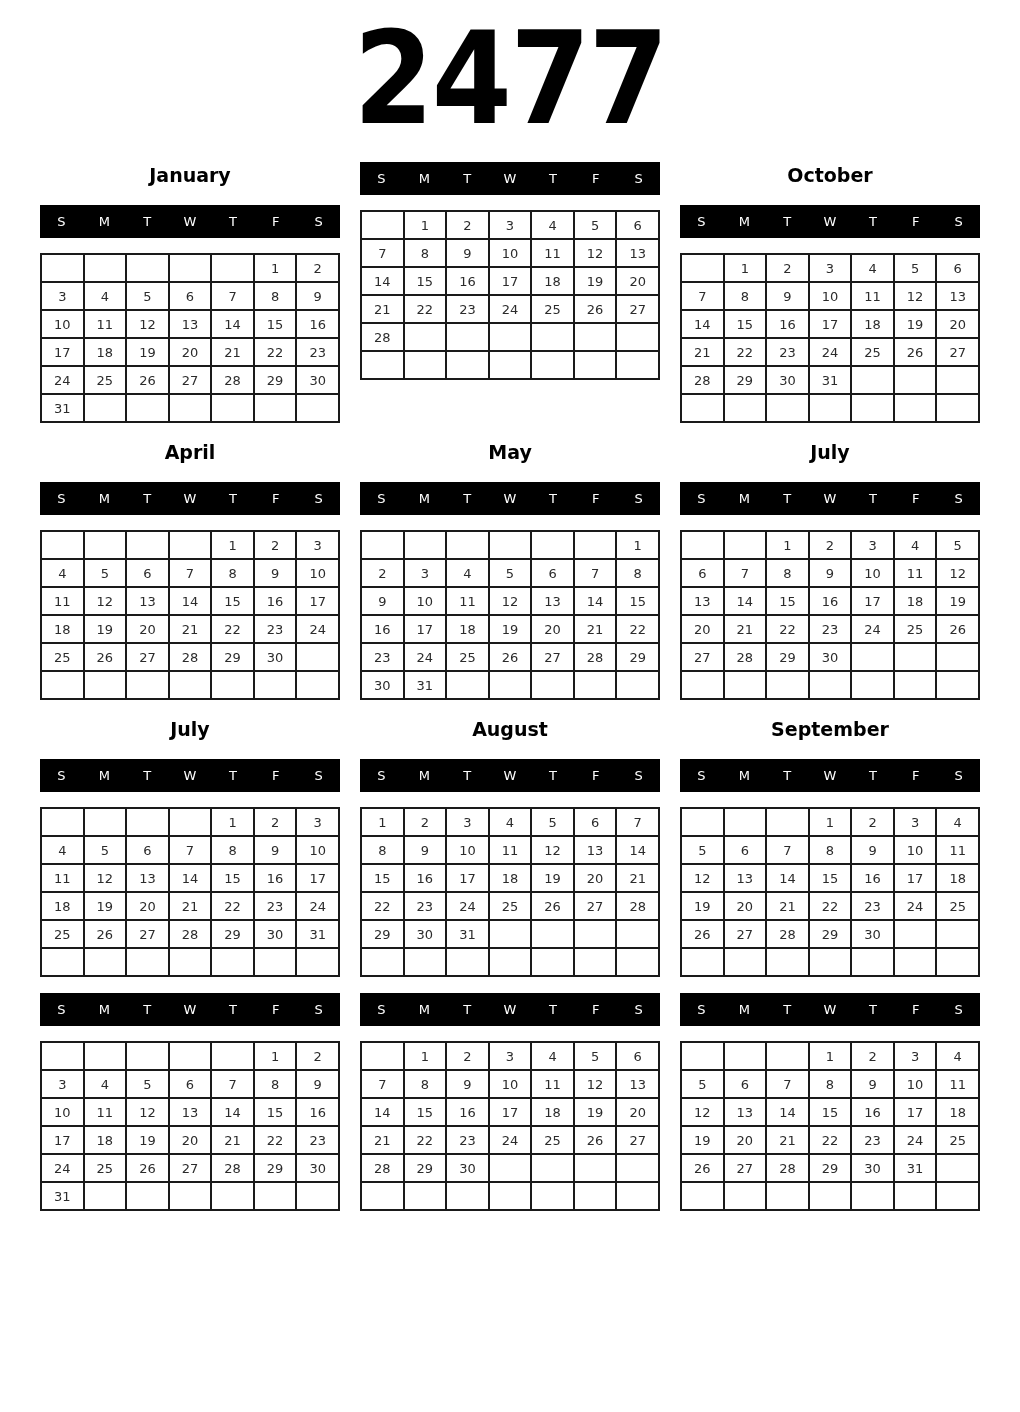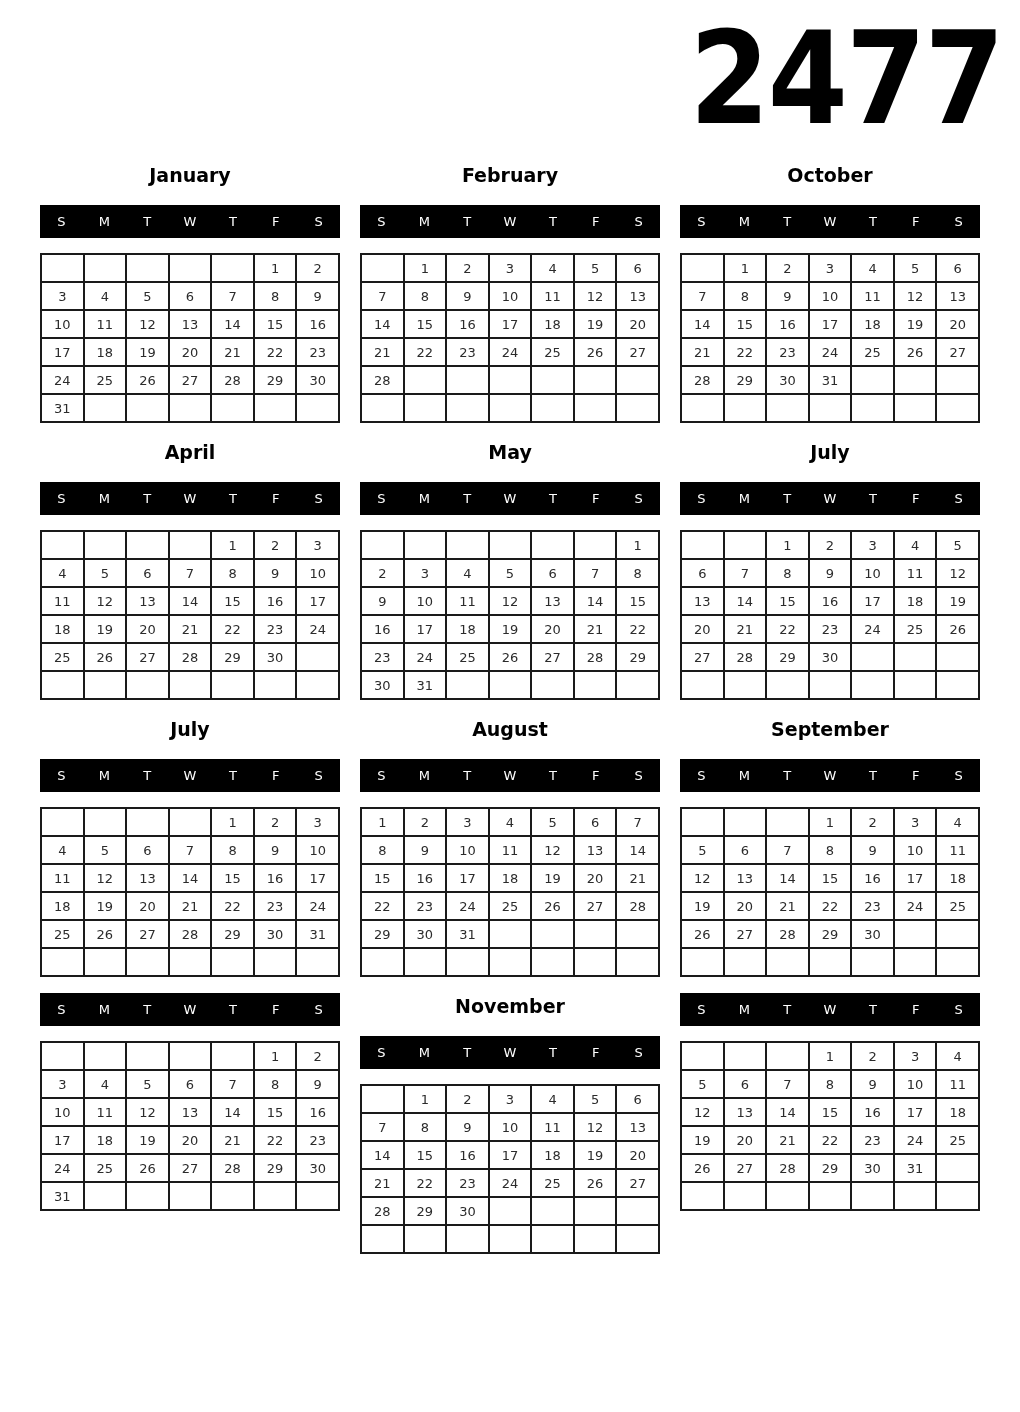--- a/index.html
+++ b/index.html
@@ -10,21 +10,21 @@
   }
   .page {
     position: relative;
     width: 1020px;
     height: 1412px;
     background: #ffffff;
     overflow: hidden;
   }
   .year-title {
     margin: 15px 0 0 0;
-    text-align: right;
+    text-align: center;
     font-size: 128px;
     font-weight: bold;
     line-height: 1;
     color: #000000;
     letter-spacing: -2px;
   }
   .year-title .squeeze {
     display: inline-block;
     transform: scaleX(0.90);
     transform-origin: 50% 50%;
@@ -148,21 +148,20 @@
               <td></td>
               <td></td>
               <td></td>
               <td></td>
             </tr>
           </tbody>
         </table>
   </section>
 
   <section class="month">
-    <h2 class="month-name">February</h2>
     <div class="dow">
           <span>S</span>
           <span>M</span>
           <span>T</span>
           <span>W</span>
           <span>T</span>
           <span>F</span>
           <span>S</span>
         </div>
     <table class="days">
@@ -786,21 +785,20 @@
               <td></td>
               <td></td>
               <td></td>
               <td></td>
             </tr>
           </tbody>
         </table>
   </section>
 
   <section class="month">
-    <h2 class="month-name">November</h2>
     <div class="dow">
           <span>S</span>
           <span>M</span>
           <span>T</span>
           <span>W</span>
           <span>T</span>
           <span>F</span>
           <span>S</span>
         </div>
     <table class="days">

